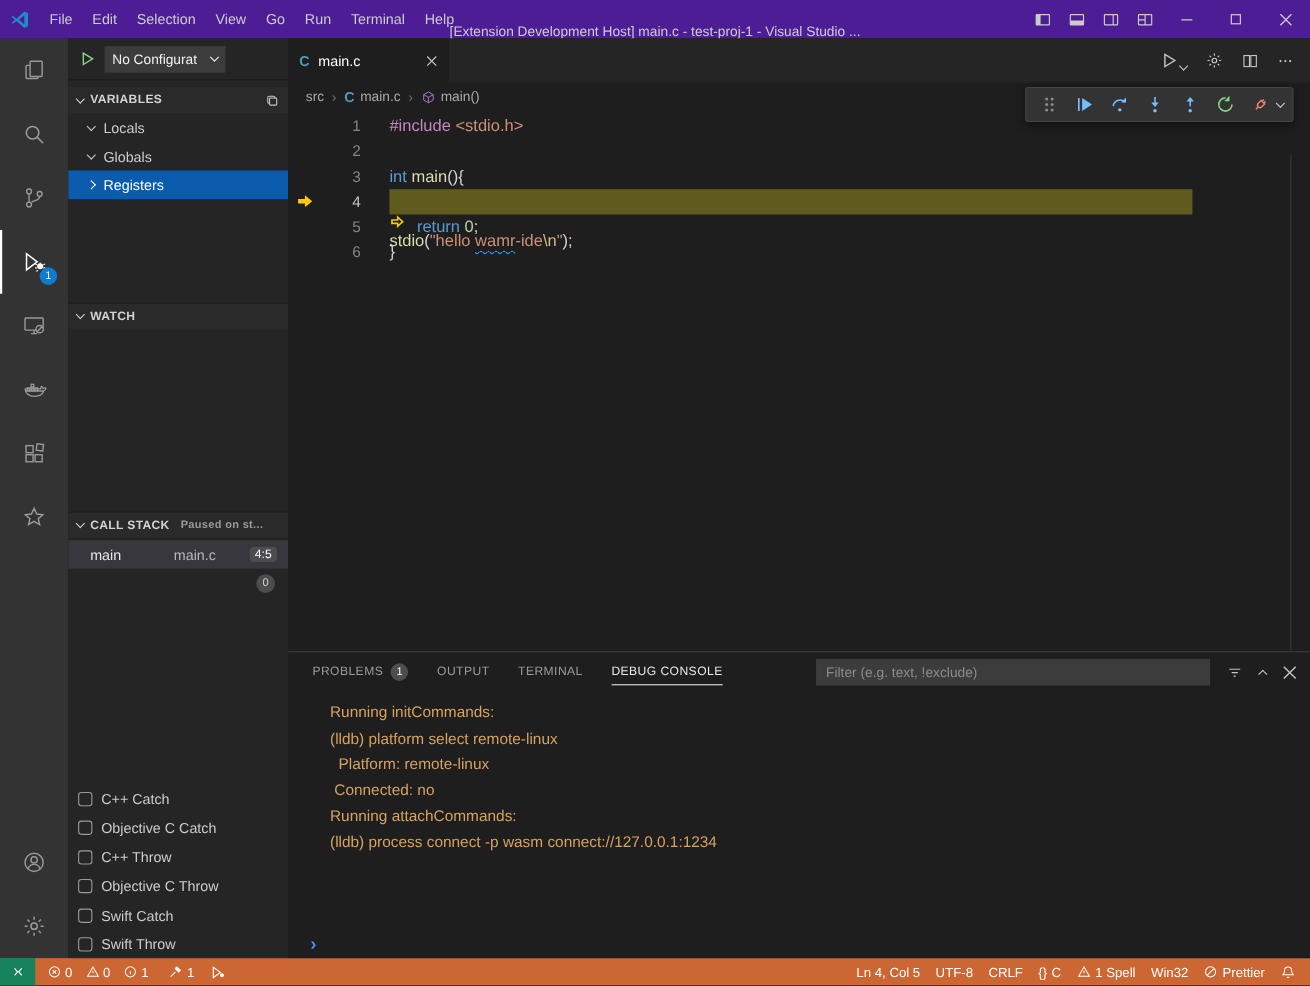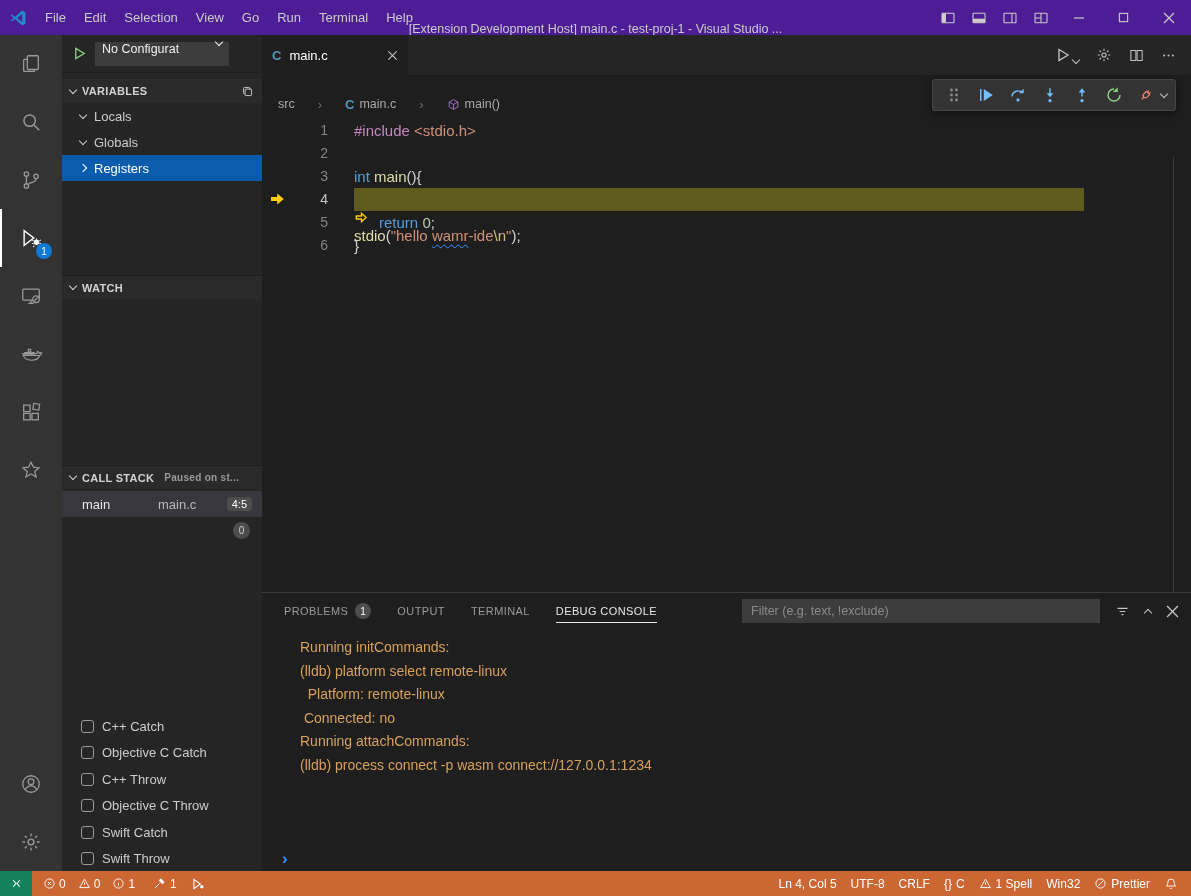--- a/index.html
+++ b/index.html
@@ -23,52 +23,52 @@
   
   .activitybar{width:62px;background:#333333;display:flex;flex-direction:column;align-items:stretch;flex:0 0 auto;}
   .ab-item{height:58px;display:flex;align-items:center;justify-content:center;color:#9a9a9a;position:relative;}
   .ab-item.active{color:#ffffff;box-shadow:inset 2px 0 0 #ffffff;}
   .ab-badge{position:absolute;right:10px;bottom:8px;min-width:16px;height:16px;border-radius:50%;background:var(--badge,#0e7ad3);color:#fff;font-size:10px;display:flex;align-items:center;justify-content:center;padding:0 3px;}
   .ab-spacer{margin-top:auto;}
 
   
   .sidebar{width:200px;background:#252526;position:relative;flex:0 0 auto;overflow:hidden;}
   .side-toolbar{position:absolute;top:0;left:0;right:0;height:38px;display:flex;align-items:center;padding:0 10px;gap:8px;border-bottom:1px solid #1c1c1c;}
-  .config-select{width:134px;height:24px;background:#3c3c3c;display:flex;align-items:flex-start;padding:0 7px;color:#f0f0f0;font-size:12.5px;gap:4px;}
+  .config-select{width:110px;height:24px;background:#3c3c3c;display:flex;align-items:center;padding:0 7px;color:#f0f0f0;font-size:12.5px;gap:4px;}
   .config-select .lbl{flex:1;white-space:nowrap;overflow:hidden;}
   .section-header{position:absolute;left:0;right:0;height:24px;display:flex;align-items:center;gap:6px;padding:0 8px;font-size:11px;font-weight:bold;color:#d2d2d2;letter-spacing:.3px;background:#2a2a2b;border-top:1px solid #1c1c1c;}
   .section-header .muted{font-weight:bold;color:#9a9a9a;font-size:10px;margin-left:4px;white-space:nowrap;}
   .sh-action{margin-left:auto;color:#c5c5c5;display:flex;}
   .tree{position:absolute;left:0;right:0;}
   .tree-row{height:26px;display:flex;align-items:center;gap:8px;padding-left:18px;color:#cccccc;font-size:13px;}
   .tree-row.selected{background:var(--sel,#0b5cad);color:#ffffff;}
   .frame-row{position:absolute;left:0;right:0;height:26px;background:#37373d;display:flex;align-items:center;padding:0 10px 0 20px;font-size:13px;}
   .frame-name{color:#e8e8e8;width:76px;}
   .frame-file{color:#b9b9b9;}
   .frame-pos{margin-left:auto;background:#4d4d4d;color:#ffffff;font-size:11px;border-radius:4px;padding:1px 5px;}
   .zero-badge{position:absolute;right:12px;width:17px;height:17px;border-radius:50%;background:#4d4d4d;color:#cfcfcf;font-size:10px;display:flex;align-items:center;justify-content:center;}
   .bp-list{position:absolute;left:0;right:0;}
-  .bp-row{height:26.5px;display:flex;align-items:center;gap:8px;padding-left:19px;font-size:13px;color:#cccccc;}
+  .bp-row{height:26.5px;display:flex;align-items:center;gap:8px;padding-left:9px;font-size:13px;color:#cccccc;}
   .bp-check{width:13px;height:13px;border:1px solid #9a9a9a;border-radius:3px;background:transparent;flex:0 0 auto;}
 
   
   .chev{display:inline-block;width:6px;height:6px;border-right:1.4px solid currentColor;border-bottom:1.4px solid currentColor;flex:0 0 auto;}
   .chev.down{transform:rotate(45deg);margin-top:-3px;}
   .chev.right{transform:rotate(-45deg);}
   .chev.up{transform:rotate(-135deg);margin-top:3px;}
 
   
   .editor-col{flex:1;display:flex;flex-direction:column;min-width:0;background:#1e1e1e;position:relative;}
   .tabbar{height:40px;background:#252526;display:flex;align-items:stretch;flex:0 0 auto;}
   .tab{width:146px;background:#1e1e1e;display:flex;align-items:center;gap:8px;padding:0 10px;color:#ffffff;font-size:13px;}
   .c-icon{color:#519aba;font-weight:bold;font-size:13px;}
   .tab-close{margin-left:auto;color:#c5c5c5;display:flex;}
   .editor-actions{margin-left:auto;display:flex;align-items:center;gap:17px;padding-right:15px;color:#c5c5c5;}
   .ea-run{display:flex;align-items:end;gap:2px;}
-  .breadcrumbs{height:26px;display:flex;align-items:center;gap:23px;padding-left:16px;font-size:12.5px;color:#a9a9a9;flex:0 0 auto;margin-top:16px;}
+  .breadcrumbs{height:26px;display:flex;align-items:center;gap:7px;padding-left:16px;font-size:12.5px;color:#a9a9a9;flex:0 0 auto;}
   .crumb{display:flex;align-items:center;gap:5px;}
   .crumb-sep{color:#6e6e6e;font-size:13px;}
 
   .code-area{flex:1;position:relative;font-family:"DejaVu Sans Mono",monospace;font-size:15px;padding-top:2px;overflow:hidden;}
   .code-line{height:23px;line-height:23px;display:flex;white-space:pre;}
   .gutter{width:30px;position:relative;flex:0 0 auto;}
   .gutter svg{position:absolute;left:8px;top:4px;}
   .line-number{width:36px;text-align:right;color:#858585;font-size:14px;flex:0 0 auto;}
   .line-content{margin-left:26px;color:#d4d4d4;height:23px;display:inline-block;}
   .code-line.current .line-content{background:var(--hl,#5f5a1e);min-width:730px;}

